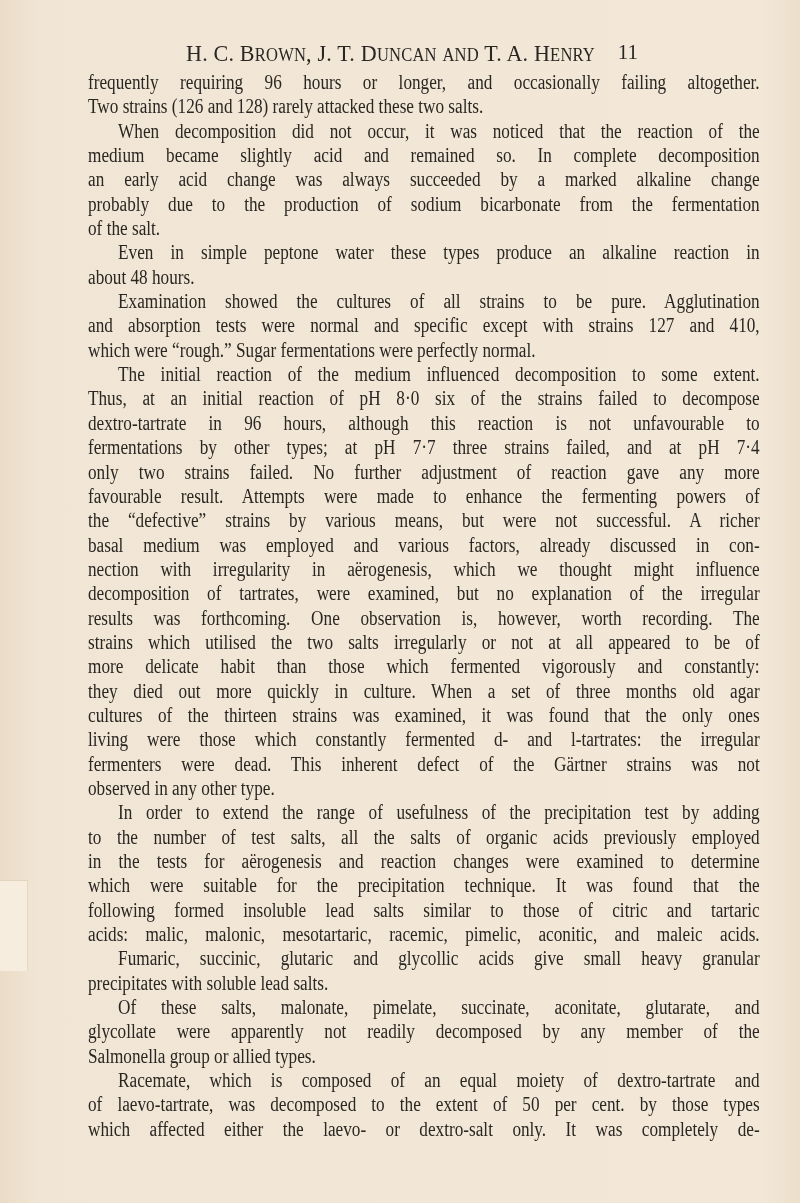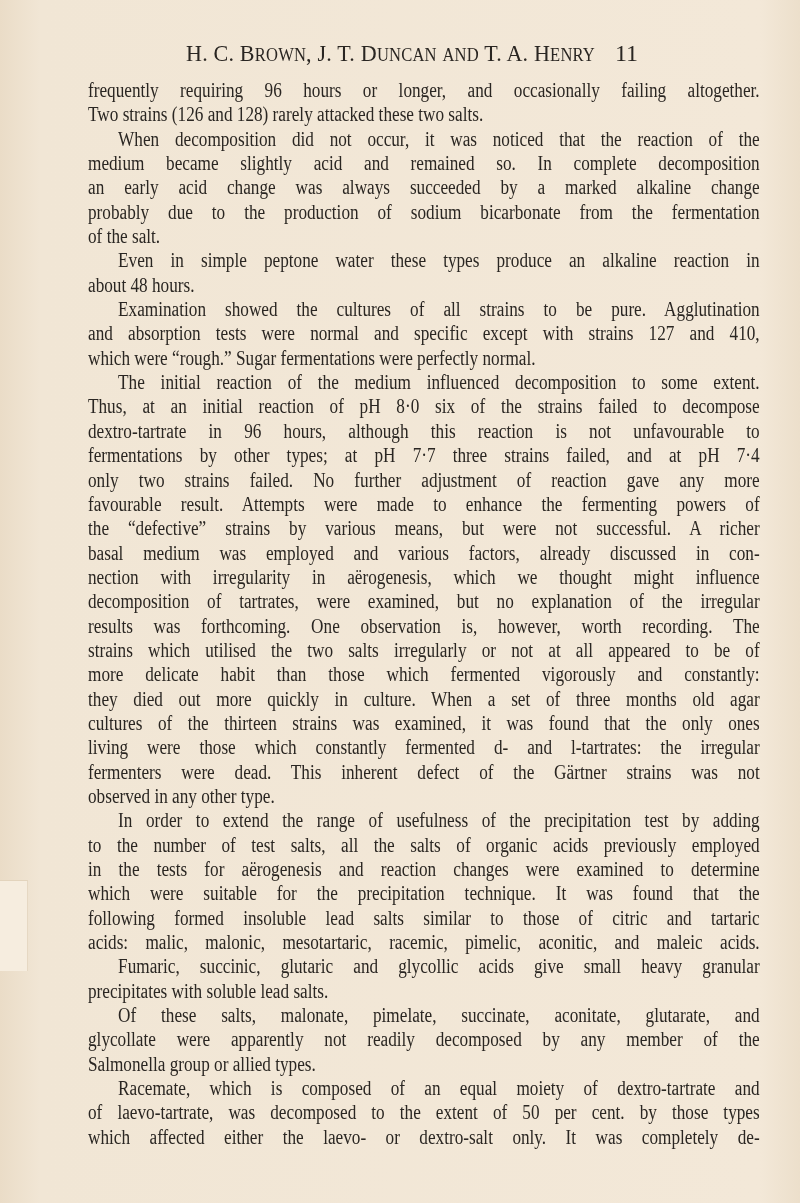--- a/index.html
+++ b/index.html
@@ -14,24 +14,24 @@
   .header {
     position:absolute; top:40px; left:0; width:686px; height:34px;
   }
   .running-head {
     position:absolute; left:186px; top:0;
     font-size:24px; letter-spacing:0.2px; white-space:nowrap;
     transform: scaleX(0.92); transform-origin:left top;
   }
   .sc { font-size:18px; text-transform:uppercase; }
   .page-num {
-    position:absolute; right:48px; top:0; font-size:24px;
+    position:absolute; right:48px; top:0; font-size:21px;
   }
   .body {
-    position:absolute; left:88px; top:78px; width:672px;font-family:Liberation Serif, serif;
+    position:absolute; left:88px; top:70px; width:672px;font-family:Liberation Serif, serif;
   }
   .line {
     height:24.35px; line-height:24.35px; font-size:20px;
     white-space:nowrap; text-align:justify; text-align-last:justify;
     transform: scaleX(0.86); transform-origin:left center; width:781px;
   }
   .line.last { text-align-last:left; }
   .line.indent { padding-left:35px; box-sizing:border-box; }
   .left-tab {
     position:absolute; left:0; top:880px; width:27px; height:90px;

